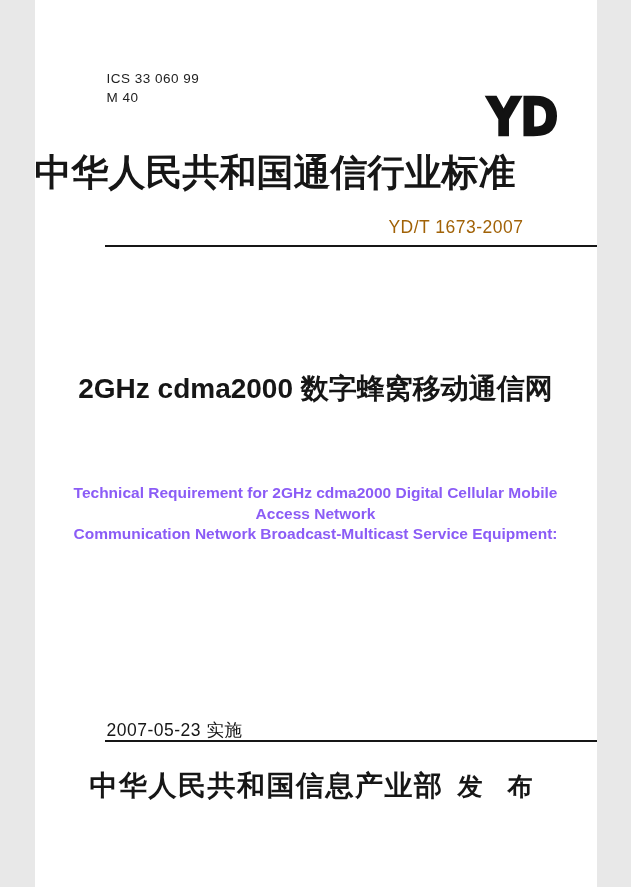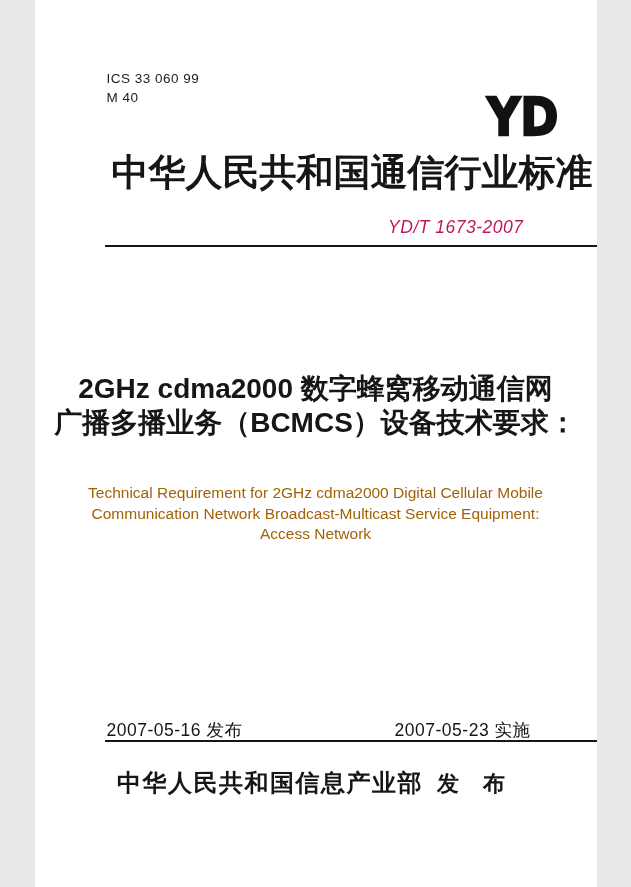--- a/index.html
+++ b/index.html
@@ -42,37 +42,36 @@
     transform-origin: left top;
     white-space: nowrap;
   }
 
   
   .category-title {
     position: absolute;
     left: 0;
     right: 4px;
     top: 148px;
-    text-align: right;
+    text-align: left;
     font-size: 37px;
     font-weight: bold;
     letter-spacing: 0px;
     white-space: nowrap;
     color: #161616;
   }
 
   
   .standard-number {
     position: absolute;
     top: 217px;
     right: 73px;
     font-size: 17.5px;
     letter-spacing: 0.5px;
-    color: #be185d;
-    font-style: italic;
+    color: #a16207;
   }
 
   .rule {
     position: absolute;
     left: 70px;
     width: 494px;
     height: 2px;
     background: #161616;
   }
   .rule-top { top: 245px; }
@@ -93,22 +92,22 @@
 
   
   .doc-title-en {
     position: absolute;
     left: 0;
     right: 0;
     top: 483px;
     text-align: center;
     font-size: 15.5px;
     line-height: 20.5px;
-    font-weight: 400;
-    color: #a16207;
+    font-weight: 700;
+    color: #8b5cf6;
   }
 
   
   .dates-row {
     position: absolute;
     left: 72px;
     right: 66px;
     top: 718px;
     display: flex;
     justify-content: space-between;
@@ -122,25 +121,25 @@
     position: absolute;
     left: 0;
     right: 0;
     top: 767px;
     text-align: center;
     font-weight: bold;
     color: #161616;
     white-space: nowrap;
   }
   .publisher-name {
-    font-size: 24px;
+    font-size: 28px;
     letter-spacing: 1.5px;
   }
   .publish-action {
-    font-size: 22px;
+    font-size: 25px;
     letter-spacing: 9px;
     margin-left: 14px;
   }
 </style>
 </head>
 <body>
 
 <div class="page">
 
   <div class="ics-block">
@@ -151,31 +150,29 @@
   <div class="yd-logo">YD</div>
 
   <div class="category-title">中华人民共和国通信行业标准</div>
 
   <div class="standard-number">YD/T 1673-2007</div>
 
   <div class="rule rule-top"></div>
 
   <div class="doc-title-cn">
     <div>2GHz cdma2000 数字蜂窝移动通信网</div>
-    <div>广播多播业务（BCMCS）设备技术要求：</div>
   </div>
 
   <div class="doc-title-en">
     <div>Technical Requirement for 2GHz cdma2000 Digital Cellular Mobile</div>
+    <div>Access Network</div>
     <div>Communication Network Broadcast-Multicast Service Equipment:</div>
-    <div>Access Network</div>
   </div>
 
   <div class="dates-row">
-    <span>2007-05-16 发布</span>
     <span>2007-05-23 实施</span>
   </div>
 
   <div class="rule rule-bottom"></div>
 
   <div class="publisher-line">
     <span class="publisher-name">中华人民共和国信息产业部</span><span class="publish-action">发 布</span>
   </div>
 
 </div>

